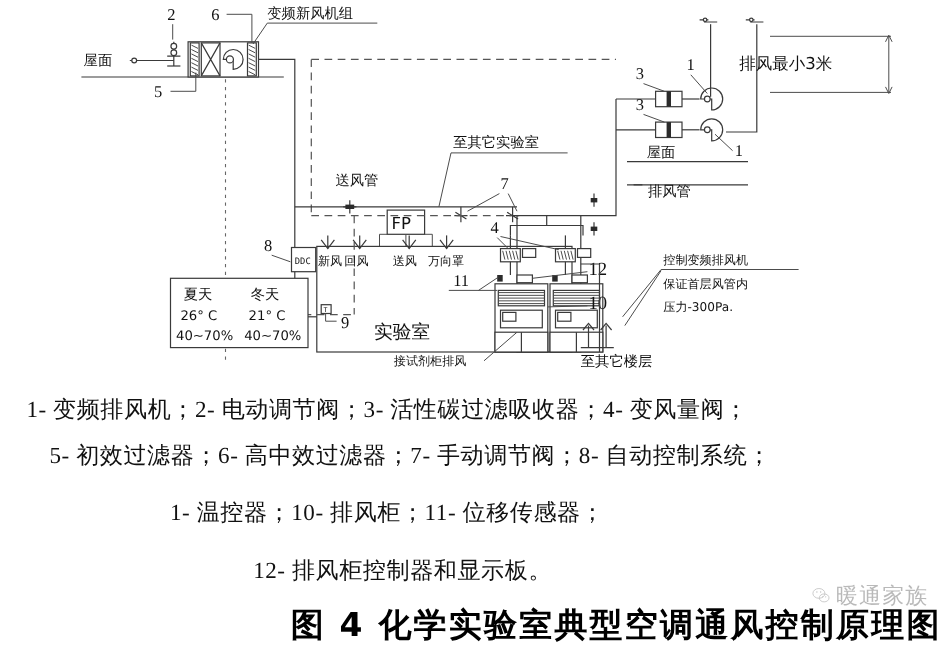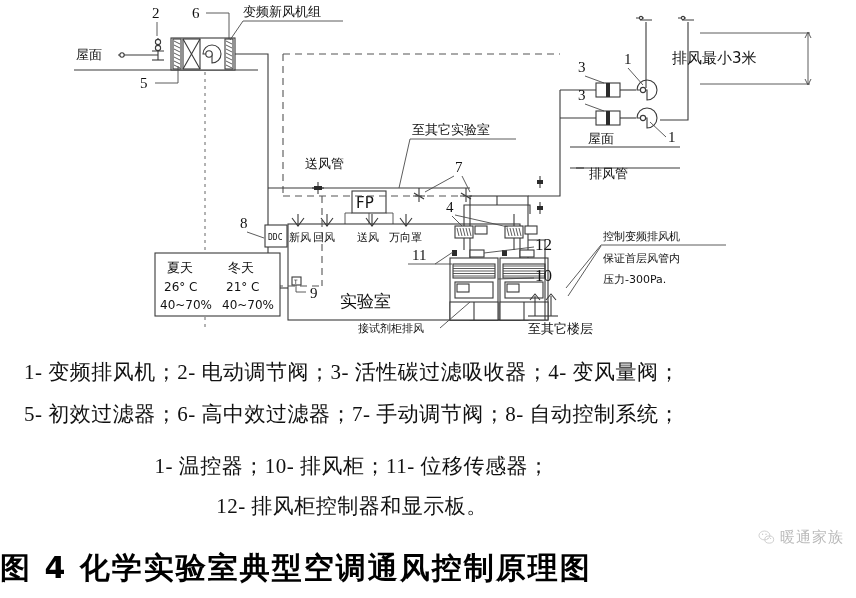--- a/index.html
+++ b/index.html
@@ -3,30 +3,30 @@
 <meta charset="utf-8">
 <style>
   html,body{margin:0;padding:0;background:#ffffff;}
   body{width:856px;height:598px;position:relative;overflow:hidden;
        font-family:"Liberation Serif","DejaVu Serif",serif;color:#1a1a1a;}
   #diagram{position:absolute;left:0;top:0;width:856px;height:350px;}
   .legend{position:absolute;left:0;width:704px;text-align:center;
           font-family:"Liberation Serif","DejaVu Serif",serif;
           font-size:21px;color:#111;letter-spacing:.5px;white-space:nowrap;}
   #legend-line-1{top:358px;}
-  #legend-line-2{top:400px;}
+  #legend-line-2{top:400px;padding-left:21px;}
   #legend-line-3{top:452px;}
-  #legend-line-4{top:492px;}
-  #figure-title{position:absolute;left:0;top:548px;width:856px;text-align:left;
+  #legend-line-4{top:504px;margin-left:14px;}
+  #figure-title{position:absolute;left:0;top:548px;width:856px;text-align:right;
        font-family:"DejaVu Sans","Liberation Sans",sans-serif;
        font-weight:bold;font-size:30px;color:#000;letter-spacing:2px;}
   #watermark{position:absolute;right:12px;top:528px;display:flex;align-items:center;
        gap:5px;opacity:.42;}
   #watermark .wm-text{font-family:"Liberation Serif","DejaVu Serif",serif;
-       font-size:15px;color:#5a5a5a;letter-spacing:1px;}
+       font-size:20px;color:#5a5a5a;letter-spacing:1px;}
   .wm-icon{width:17px;height:15px;}
 </style>
 </head>
 <body>
 
 <svg id="diagram" viewBox="0 0 856 350" xmlns="http://www.w3.org/2000/svg">
   <defs>
     <style>
       .ln{stroke:#3a3a3a;stroke-width:1.1;fill:none;}
       .ln-thin{stroke:#4a4a4a;stroke-width:.9;fill:none;}

